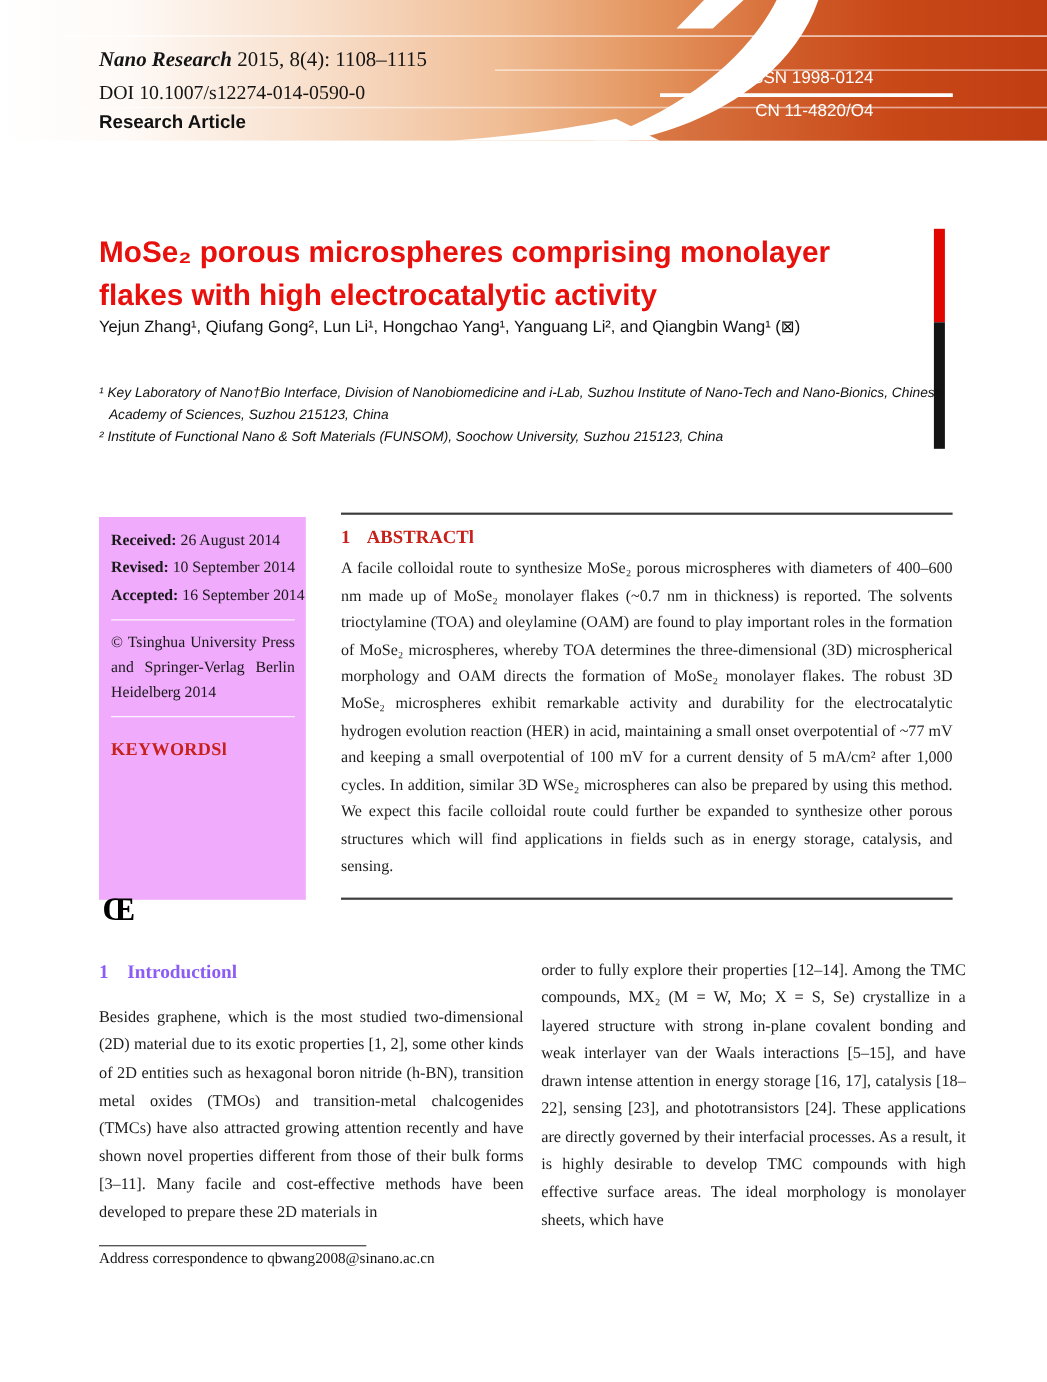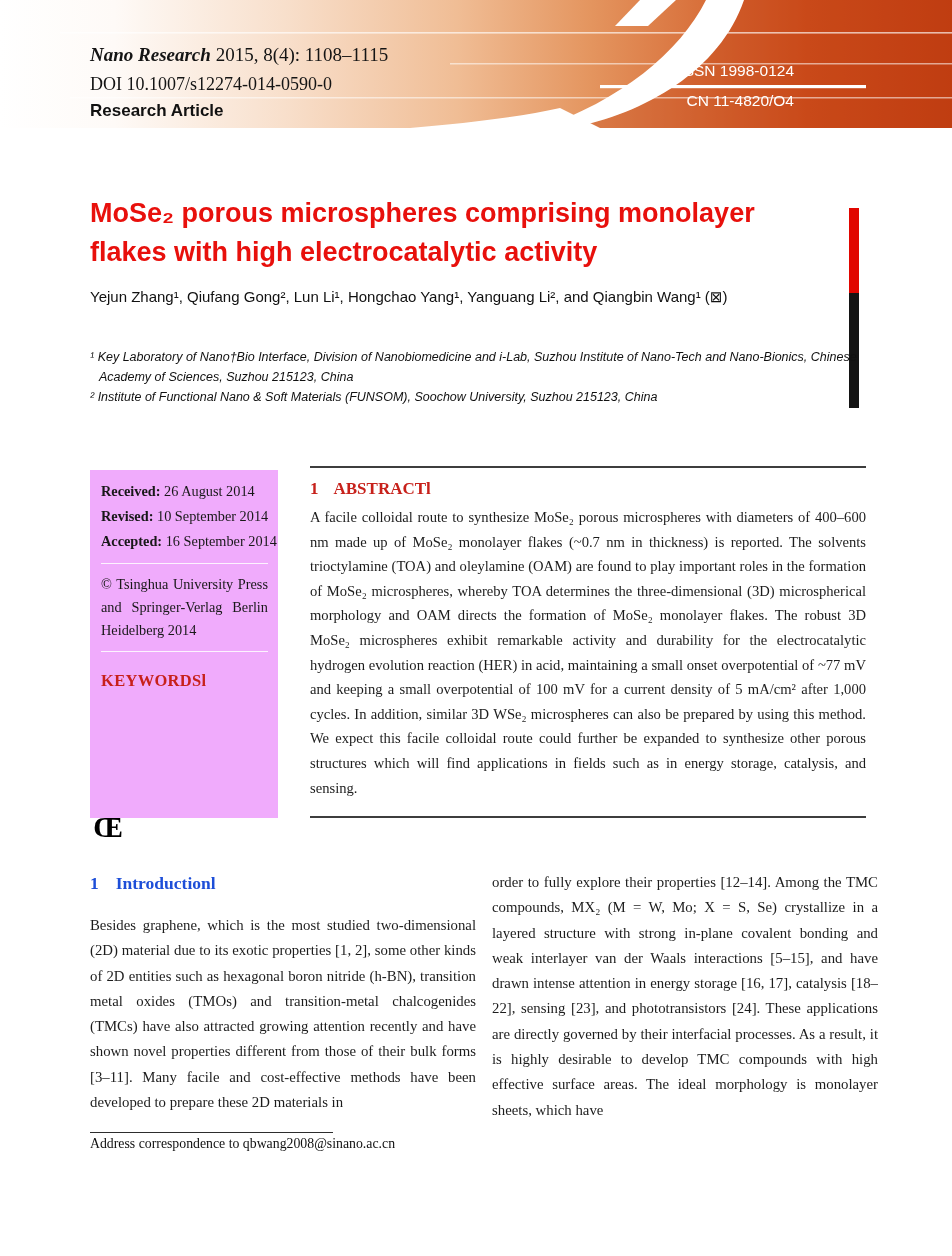--- a/index.html
+++ b/index.html
@@ -18,21 +18,21 @@
           font-size:15.5px;}
   .h-underline{position:absolute;left:600px;top:85px;width:266px;height:3px;background:#fff;}
   .h-cn{position:absolute;right:86px;top:92px;color:#fff;font-family:"Liberation Sans",sans-serif;
         font-size:15.5px;}
 
   
   .accent-red{position:absolute;left:849px;top:208px;width:10px;height:85px;background:#e10600;}
   .accent-black{position:absolute;left:849px;top:293px;width:10px;height:115px;background:#141414;}
 
   
-  .title{position:absolute;left:90px;top:194px;width:760px;margin:0;
+  .title{position:absolute;left:90px;top:210px;width:760px;margin:0;
          font-family:"Liberation Sans",sans-serif;font-weight:bold;font-size:27px;line-height:39px;
          color:#e8100c;}
   .authors{position:absolute;left:90px;top:288px;width:780px;
            font-family:"Liberation Sans",sans-serif;font-size:15px;color:#111;}
   .affils{position:absolute;left:90px;top:347px;width:780px;
           font-family:"Liberation Sans",sans-serif;font-style:italic;font-size:12.5px;
           line-height:20px;color:#111;}
   .affil{padding-left:9px;text-indent:-9px;}
 
   
@@ -51,21 +51,21 @@
 
   
   .rule-abs-top{position:absolute;left:310px;top:466px;width:556px;height:2px;background:#3d3d3d;}
   .rule-abs-bottom{position:absolute;left:310px;top:816px;width:556px;height:2px;background:#3d3d3d;}
   .abs-heading{position:absolute;left:310px;top:479px;margin:0;font-size:17px;font-weight:bold;color:#c7211b;}
   .abs-heading .num{margin-right:15px;}
   .abs-text{position:absolute;left:310px;top:505px;width:556px;margin:0;
             font-size:14.6px;line-height:24.6px;text-align:justify;color:#1c1c1c;}
 
   
-  .intro-heading{position:absolute;left:90px;top:873px;margin:0;font-size:17.5px;font-weight:bold;color:#1d4ed8;}
+  .intro-heading{position:absolute;left:90px;top:873px;margin:0;font-size:17.5px;font-weight:bold;color:#8b5cf6;}
   .intro-heading .num{margin-right:17px;}
   .intro-col1{position:absolute;left:90px;top:913px;width:386px;margin:0;
               font-size:14.8px;line-height:25.3px;text-align:justify;}
   .intro-col2{position:absolute;left:492px;top:870px;width:386px;margin:0;
               font-size:14.8px;line-height:25.3px;text-align:justify;}
 
   
   .fn-rule{position:absolute;left:90px;top:1132px;width:243px;height:1px;background:#2d2d2d;}
   .footnote{position:absolute;left:90px;top:1136px;font-size:13.8px;color:#111;}
   .logos{position:absolute;left:90px;top:1161px;display:flex;align-items:center;}

